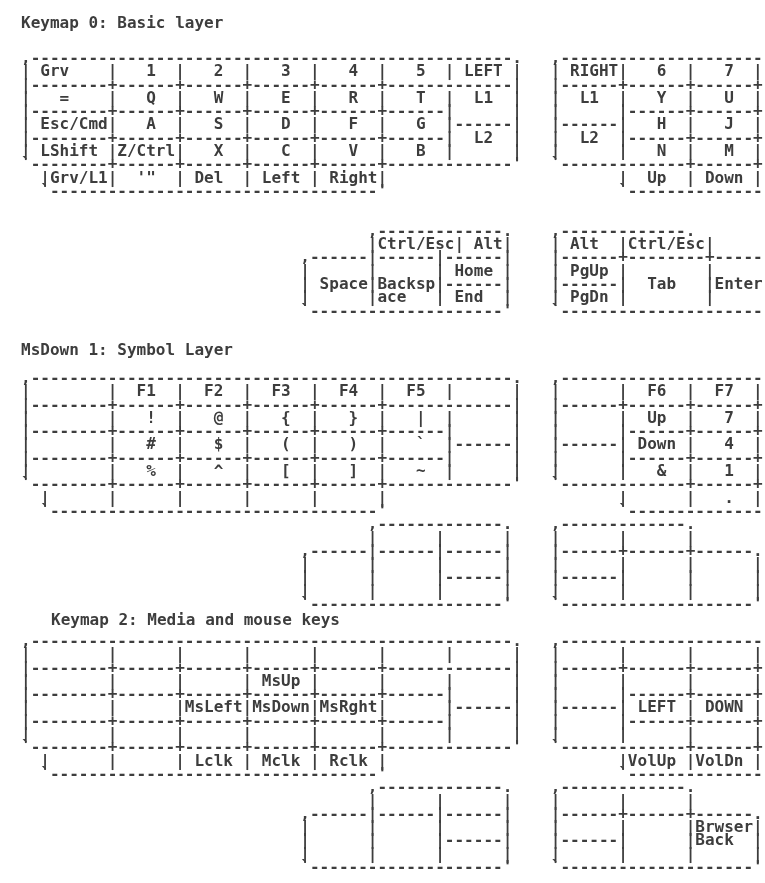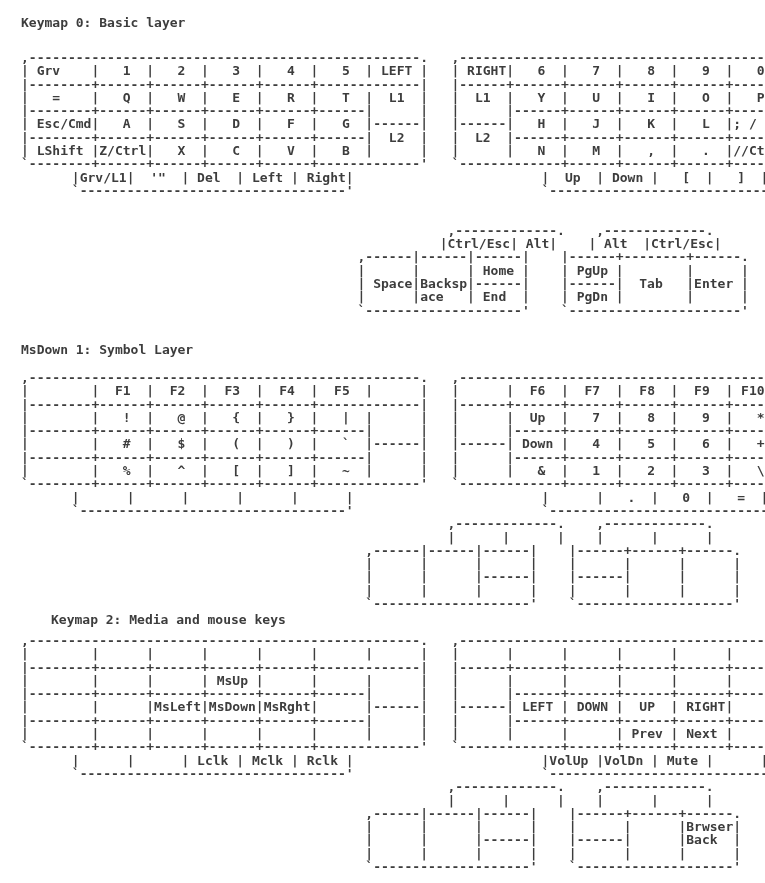--- a/index.html
+++ b/index.html
@@ -10,26 +10,25 @@
     background: var(--bg-color, #ffffff);
     overflow: hidden;
     font-family: "DejaVu Sans Mono", "Liberation Mono", monospace;
     color: var(--text-color, #3d3d3d);
   }
   .km-title, .km-art {
     position: absolute;
     left: 21px;
     margin: 0;
     font-family: "DejaVu Sans Mono", "Liberation Mono", monospace;
-    font-size: 13px;
+    font-size: 16px;
     line-height: 13.3px;
     font-weight: bold;
     white-space: pre;
     color: var(--text-color, #3d3d3d);
-    text-align: center;
   }
   .t0 { top: 16px; }
   .a0 { top: 51px; }
   .t1 { top: 343px; }
   .a1 { top: 371px; }
   .t2 { top: 613px; padding-left: 30px; }
   .a2 { top: 634px; }
 </style>
 </head>
 <body>

